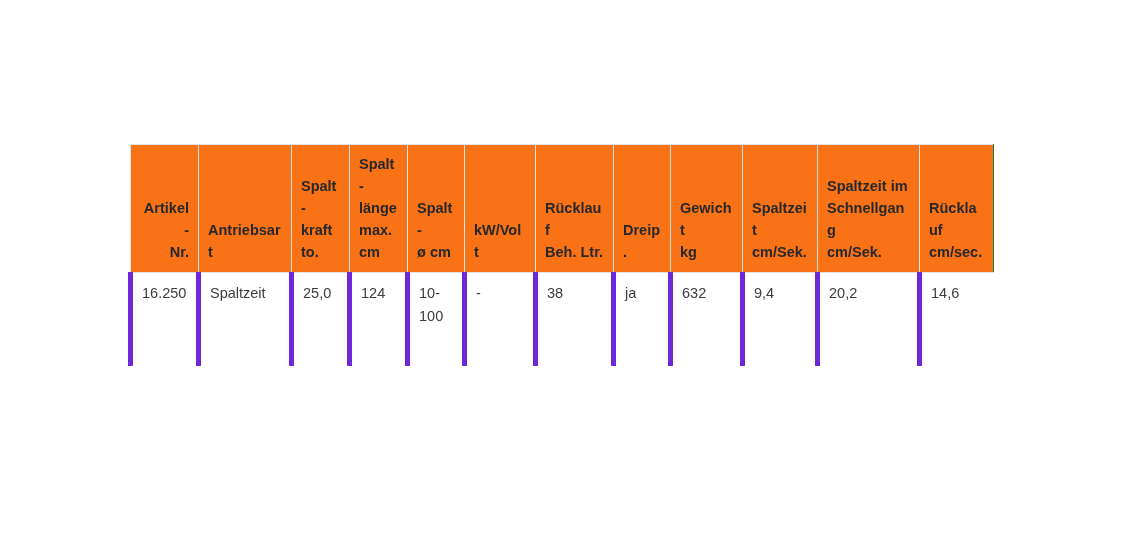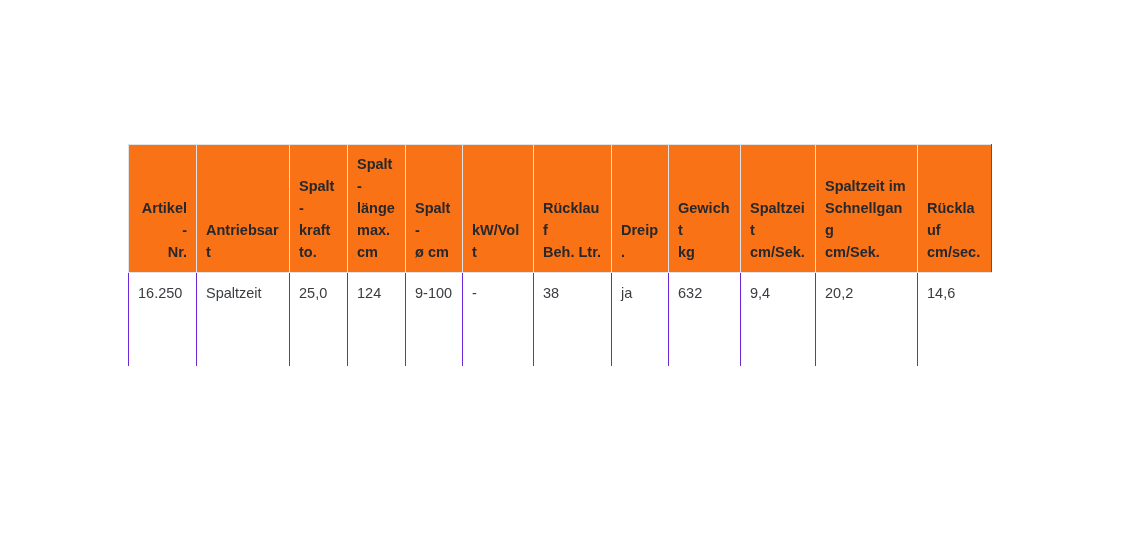--- a/index.html
+++ b/index.html
@@ -46,21 +46,21 @@
     line-height: 1.52;
     box-sizing: border-box;
     word-wrap: break-word;
     overflow-wrap: break-word;
   }
   table.spec-table thead th:last-child {
     border-right: 1px solid #15803d;
   }
 
   table.spec-table tbody td {
-    border-left: 1px solid #6d28d9;
+    border-left: 5px solid #6d28d9;
     color: #3a3c40;
     font-weight: normal;
     text-align: left;
     vertical-align: top;
     padding: 9px 9px 9px 9px;
     height: 93px;
     line-height: 1.55;
     box-sizing: border-box;
     word-wrap: break-word;
     overflow-wrap: break-word;
@@ -130,21 +130,21 @@
         <th style="white-space: pre-line;">Rücklauf
 cm/sec.</th>
       </tr>
     </thead>
     <tbody>
       <tr>
         <td>16.250</td>
         <td>Spaltzeit</td>
         <td>25,0</td>
         <td>124</td>
-        <td>9-100</td>
+        <td>10-100</td>
         <td>-</td>
         <td>38</td>
         <td>ja</td>
         <td>632</td>
         <td>9,4</td>
         <td>20,2</td>
         <td>14,6</td>
       </tr>
     </tbody>
   </table>

